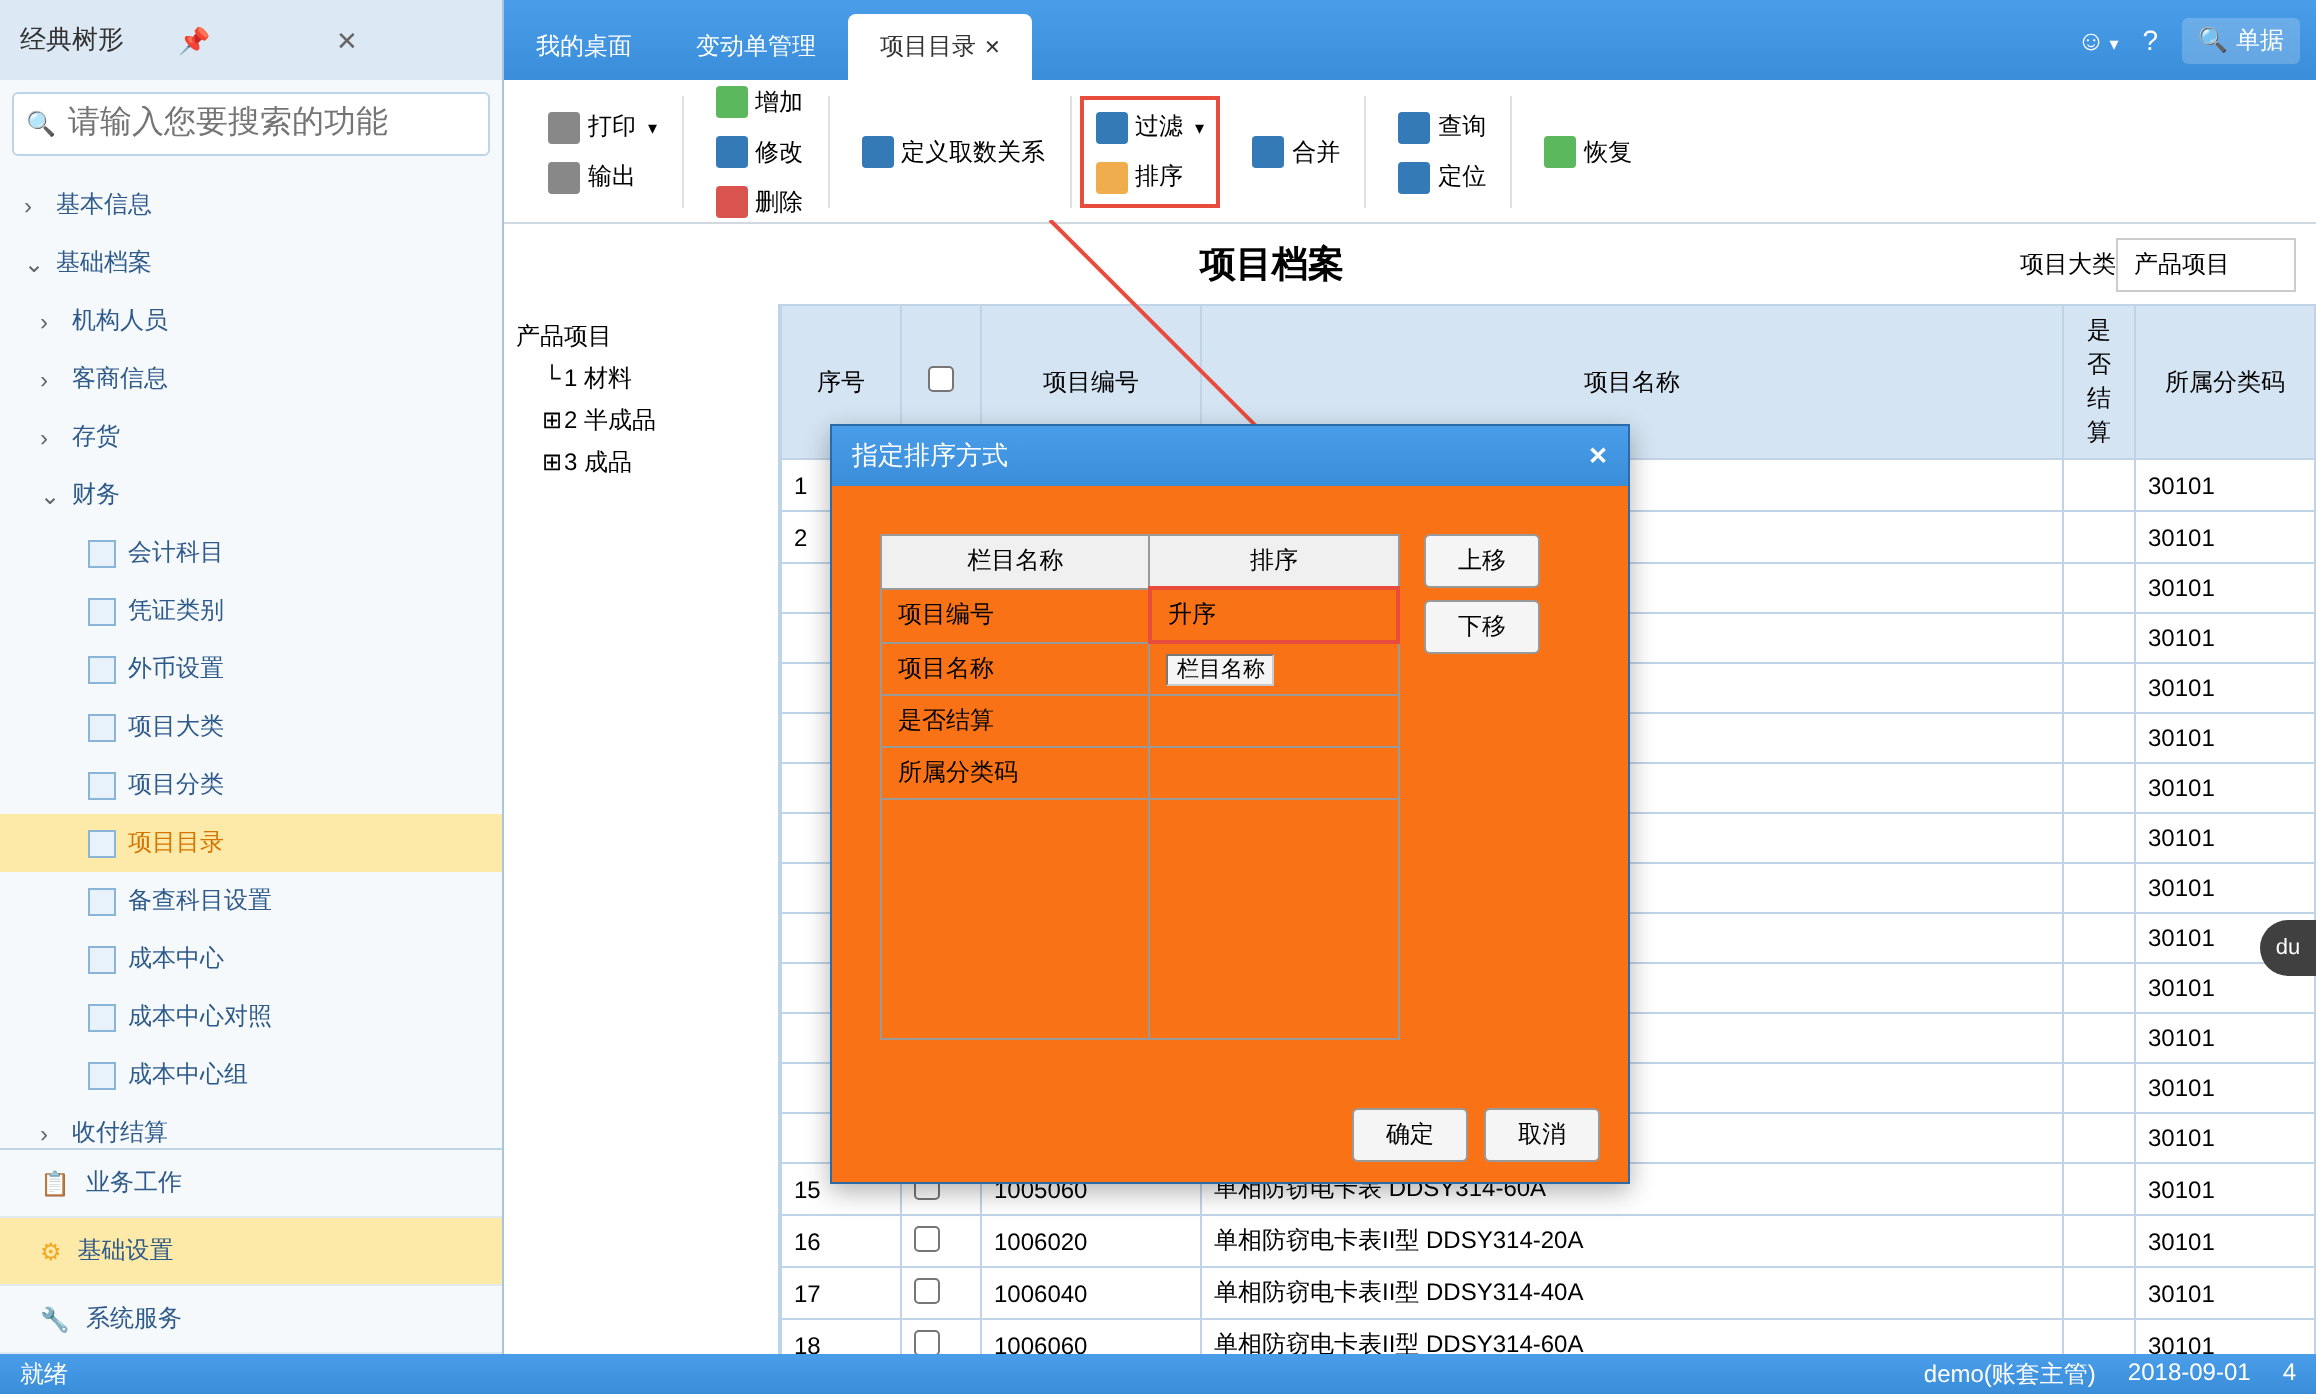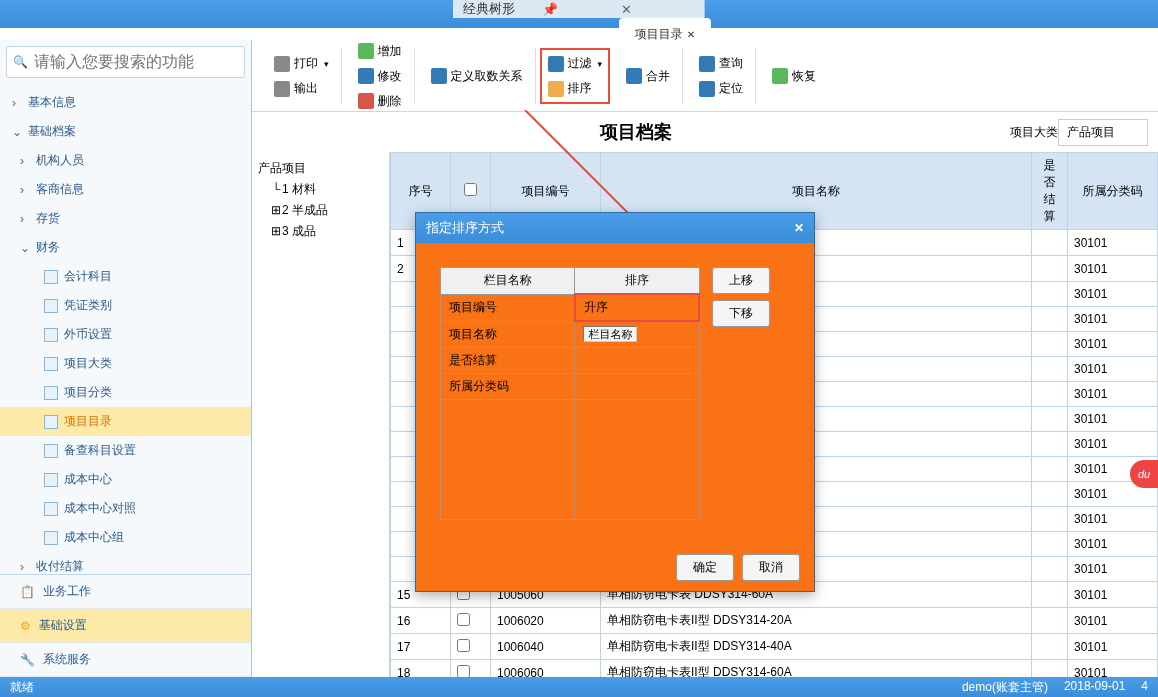--- a/index.html
+++ b/index.html
@@ -1,19 +1,19 @@
 <!DOCTYPE html>
 <html><head>
   <meta charset="utf-8">
   <style>
     * { box-sizing: border-box; margin: 0; padding: 0; }
     body { font-family: "Microsoft YaHei", Arial, sans-serif; font-size: 12px; background: #fff; width: 1158px; height: 697px; overflow: hidden; position: relative; }
     
     
-    .top-bar { display: flex; height: 28px; background: linear-gradient(#4a9de8, #3a8dd8); color: #fff; align-items: center; flex-direction: column; }
+    .top-bar { display: flex; height: 40px; background: linear-gradient(#4a9de8, #3a8dd8); color: #fff; align-items: center; }
     .left-panel-header { width: 252px; background: #dce8f3; color: #333; display: flex; align-items: center; padding: 0 10px; height: 40px; border-right: 1px solid #a8c5e0; }
     .left-panel-header span { flex: 1; font-size: 13px; }
     .pin-icon, .close-icon-left { margin-left: 6px; color: #666; cursor: pointer; }
     .tabs { display: flex; height: 40px; flex: 1; align-items: flex-end; }
     .tab { padding: 8px 16px; color: #fff; cursor: pointer; display: flex; align-items: center; gap: 4px; }
     .tab.active { background: #fff; color: #333; border-radius: 4px 4px 0 0; }
     .tab-close { font-size: 10px; }
     .top-right { margin-left: auto; display: flex; align-items: center; gap: 12px; padding-right: 8px; }
     .smiley-icon, .help-icon { color: #fff; font-size: 14px; }
     .search-top { background: rgba(255,255,255,0.2); border-radius: 3px; padding: 3px 8px; color: #fff; display: flex; align-items: center; gap: 4px; }
@@ -81,21 +81,21 @@
     .dialog-footer { display: flex; justify-content: flex-end; gap: 8px; padding: 10px 14px; }
     
     
     .arrow-svg { position: absolute; z-index: 50; pointer-events: none; }
     
     
     .status-bar { position: absolute; bottom: 0; left: 0; right: 0; height: 20px; background: linear-gradient(#4a9de8, #3a8dd8); color: #fff; display: flex; align-items: center; padding: 0 10px; font-size: 12px; margin-top: 21px; }
     .status-right { margin-left: auto; display: flex; gap: 16px; }
     
     
-    .baidu-float { position: absolute; right: 0; top: 460px; width: 28px; height: 28px; background: #ef4444; color: #fff; border-radius: 14px 0 0 14px; display: flex; align-items: center; justify-content: center; font-size: 11px; font-style: italic; }
+    .baidu-float { position: absolute; right: 0; top: 460px; width: 28px; height: 28px; background: #404040; color: #fff; border-radius: 14px 0 0 14px; display: flex; align-items: center; justify-content: center; font-size: 11px; }
     
     .caret-down::after { content: '▾'; margin-left: 2px; font-size: 9px; }
   </style>
 </head>
 <body>
 
 <div class="top-bar">
   <div class="left-panel-header">
     <span>经典树形</span>
     <span class="pin-icon">📌</span>

